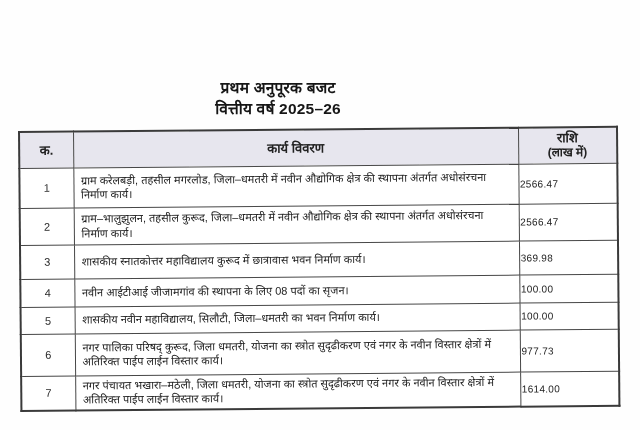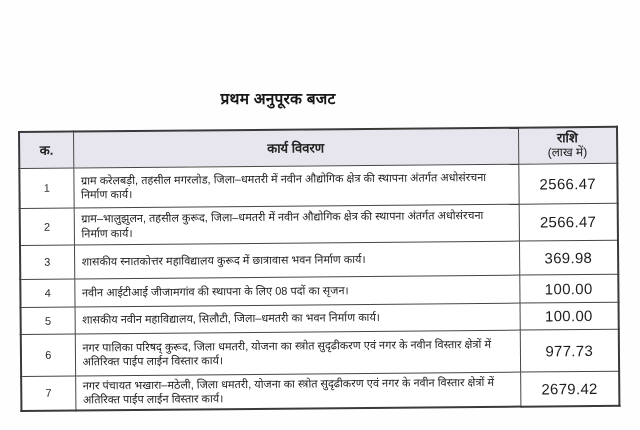--- a/index.html
+++ b/index.html
@@ -7,21 +7,21 @@
     width:640px; height:430px;
     background:#ffffff;
     font-family:"Liberation Sans","DejaVu Sans",sans-serif;
     overflow:hidden;
   }
   .page {
     position:relative; width:640px; height:430px;
     background:#fefefe; overflow:hidden;
   }
   .title-block {
-    position:absolute; top:88px; left:0; width:556px;
+    position:absolute; top:77px; left:0; width:556px;
     text-align:center; color:#161616; font-weight:bold;
   }
   .title-line { font-size:15.5px; line-height:21px; letter-spacing:0.2px; }
   .table-wrap {
     position:absolute; left:18px; top:131px;
     transform:rotate(-0.5deg); transform-origin:0 0;
   }
   table.budget {
     border-collapse:collapse; table-layout:fixed;
     width:598px; background:#fff; color:#1e1e1e;
@@ -33,45 +33,46 @@
     overflow:hidden;
   }
   col.c-sno { width:54px; }
   col.c-desc { width:445px; }
   col.c-amt { width:99px; }
   thead th {
     background:#e7e6ee;
     font-size:13px; font-weight:bold; color:#222;
     padding:2px 2px; text-align:center; line-height:15px;
   }
-  .amt-head-sub { font-size:12px; font-weight:normal; }
+  .amt-head-sub { font-size:12px; font-weight:bold; }
   td.sno-cell { text-align:center; font-size:11px; color:#2a2a2a; }
   td.desc-cell {
     text-align:left; padding:2px 7px;
     font-size:11px; line-height:14.5px; color:#222;
   }
   td.amt-cell {
-    text-align:center; font-size:15px; letter-spacing:0.3px; color:#1c1c1c;
+    font-size:10px; letter-spacing:0.3px; color:#1c1c1c;
   }
   tr.row-h  { height:36px; }
   tr.row-1  { height:40px; }
   tr.row-2  { height:37px; }
   tr.row-3  { height:34px; }
   tr.row-4  { height:28px; }
   tr.row-5  { height:27px; }
   tr.row-6  { height:42px; }
   tr.row-7  { height:35px; }
 </style>
 </head>
 <body>
 
 <div class="page">
 
   <div class="title-block">
     <div class="title-line">प्रथम अनुपूरक बजट</div>
+    <div class="title-line">वित्तीय वर्ष 2025–26</div>
   </div>
 
   <div class="table-wrap">
     <table class="budget">
       <colgroup>
         <col class="c-sno">
           <col class="c-desc">
           <col class="c-amt">
       </colgroup>
       <thead>
@@ -111,19 +112,19 @@
           <td class="amt-cell">100.00</td>
         </tr>
         <tr class="row-6">
           <td class="sno-cell">6</td>
           <td class="desc-cell">नगर पालिका परिषद् कुरूद, जिला धमतरी, योजना का स्त्रोत सुदृढीकरण एवं नगर के नवीन विस्तार क्षेत्रों में अतिरिक्त पाईप लाईन विस्तार कार्य।</td>
           <td class="amt-cell">977.73</td>
         </tr>
         <tr class="row-7">
           <td class="sno-cell">7</td>
           <td class="desc-cell">नगर पंचायत भखारा–मठेली, जिला धमतरी, योजना का स्त्रोत सुदृढीकरण एवं नगर के नवीन विस्तार क्षेत्रों में अतिरिक्त पाईप लाईन विस्तार कार्य।</td>
-          <td class="amt-cell">2679.42</td>
+          <td class="amt-cell">1614.00</td>
         </tr>
       </tbody>
     </table>
   </div>
 
 </div>
 
 </body></html>

